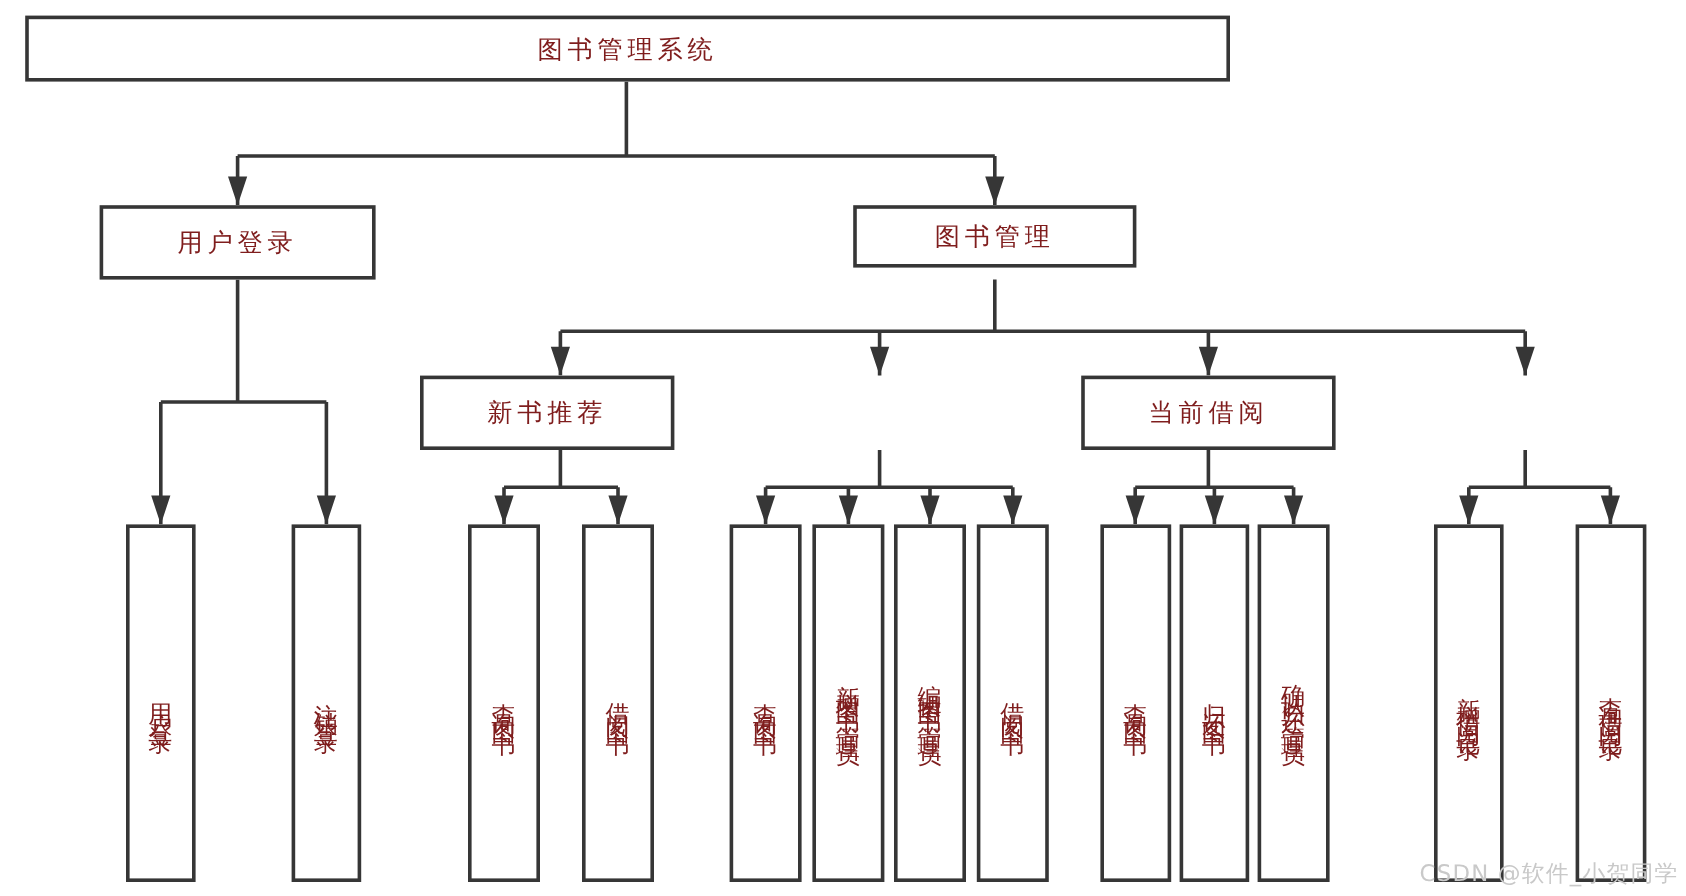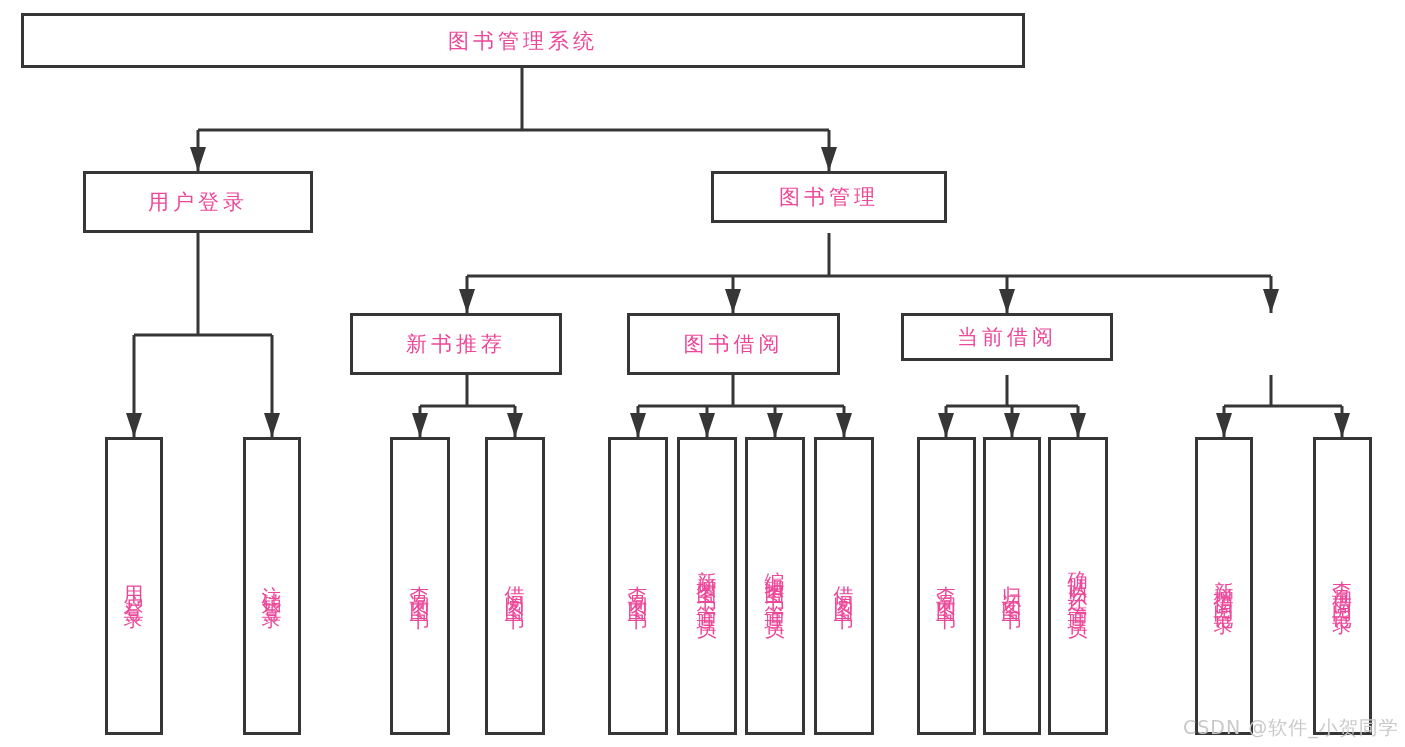--- a/index.html
+++ b/index.html
@@ -18,21 +18,21 @@
     pointer-events: none;
   }
   .box {
     position: absolute;
     box-sizing: border-box;
     border: 3px solid #363636;
     background: #ffffff;
     display: flex;
     align-items: center;
     justify-content: center;
-    color: #ec4899;
+    color: #7f1d1d;
     text-align: right;
   }
   .hbox {
     font-size: 21px;
     letter-spacing: 4px;
     white-space: nowrap;
   }
   .leaf {
     writing-mode: vertical-lr;
     text-orientation: mixed;
@@ -87,22 +87,21 @@
       M1216 413 L1232 413 L1224 437 Z
       M1334 413 L1350 413 L1342 437 Z"></path>
   </svg>
 
   <div class="box hbox" style="left:21px; top:13px; width:1004px; height:55px;">图书管理系统</div>
 
   <div class="box hbox" style="left:83px; top:171px; width:230px; height:62px;">用户登录</div>
   <div class="box hbox" style="left:711px; top:171px; width:236px; height:52px;">图书管理</div>
 
   <div class="box hbox" style="left:350px; top:313px; width:212px; height:62px;">新书推荐</div>
-  <div class="box hbox" style="left:627px; top:313px; width:213px; height:62px;">图书借阅</div>
-  <div class="box hbox" style="left:901px; top:313px; width:212px; height:48px;">当前借阅</div>
+  <div class="box hbox" style="left:901px; top:313px; width:212px; height:62px;">当前借阅</div>
 
   <div class="box leaf" style="left:105px; top:437px; width:58px; height:298px;">用户登录</div>
   <div class="box leaf" style="left:243px; top:437px; width:58px; height:298px;">注销登录</div>
 
   <div class="box leaf" style="left:390px; top:437px; width:60px; height:298px;">查询图书</div>
   <div class="box leaf" style="left:485px; top:437px; width:60px; height:298px;">借阅图书</div>
 
   <div class="box leaf" style="left:608px; top:437px; width:60px; height:298px;">查询图书</div>
   <div class="box leaf leaf-long" style="left:677px; top:437px; width:60px; height:298px;">新增图书（管理员）</div>
   <div class="box leaf leaf-long" style="left:745px; top:437px; width:60px; height:298px;">编辑图书（管理员）</div>

